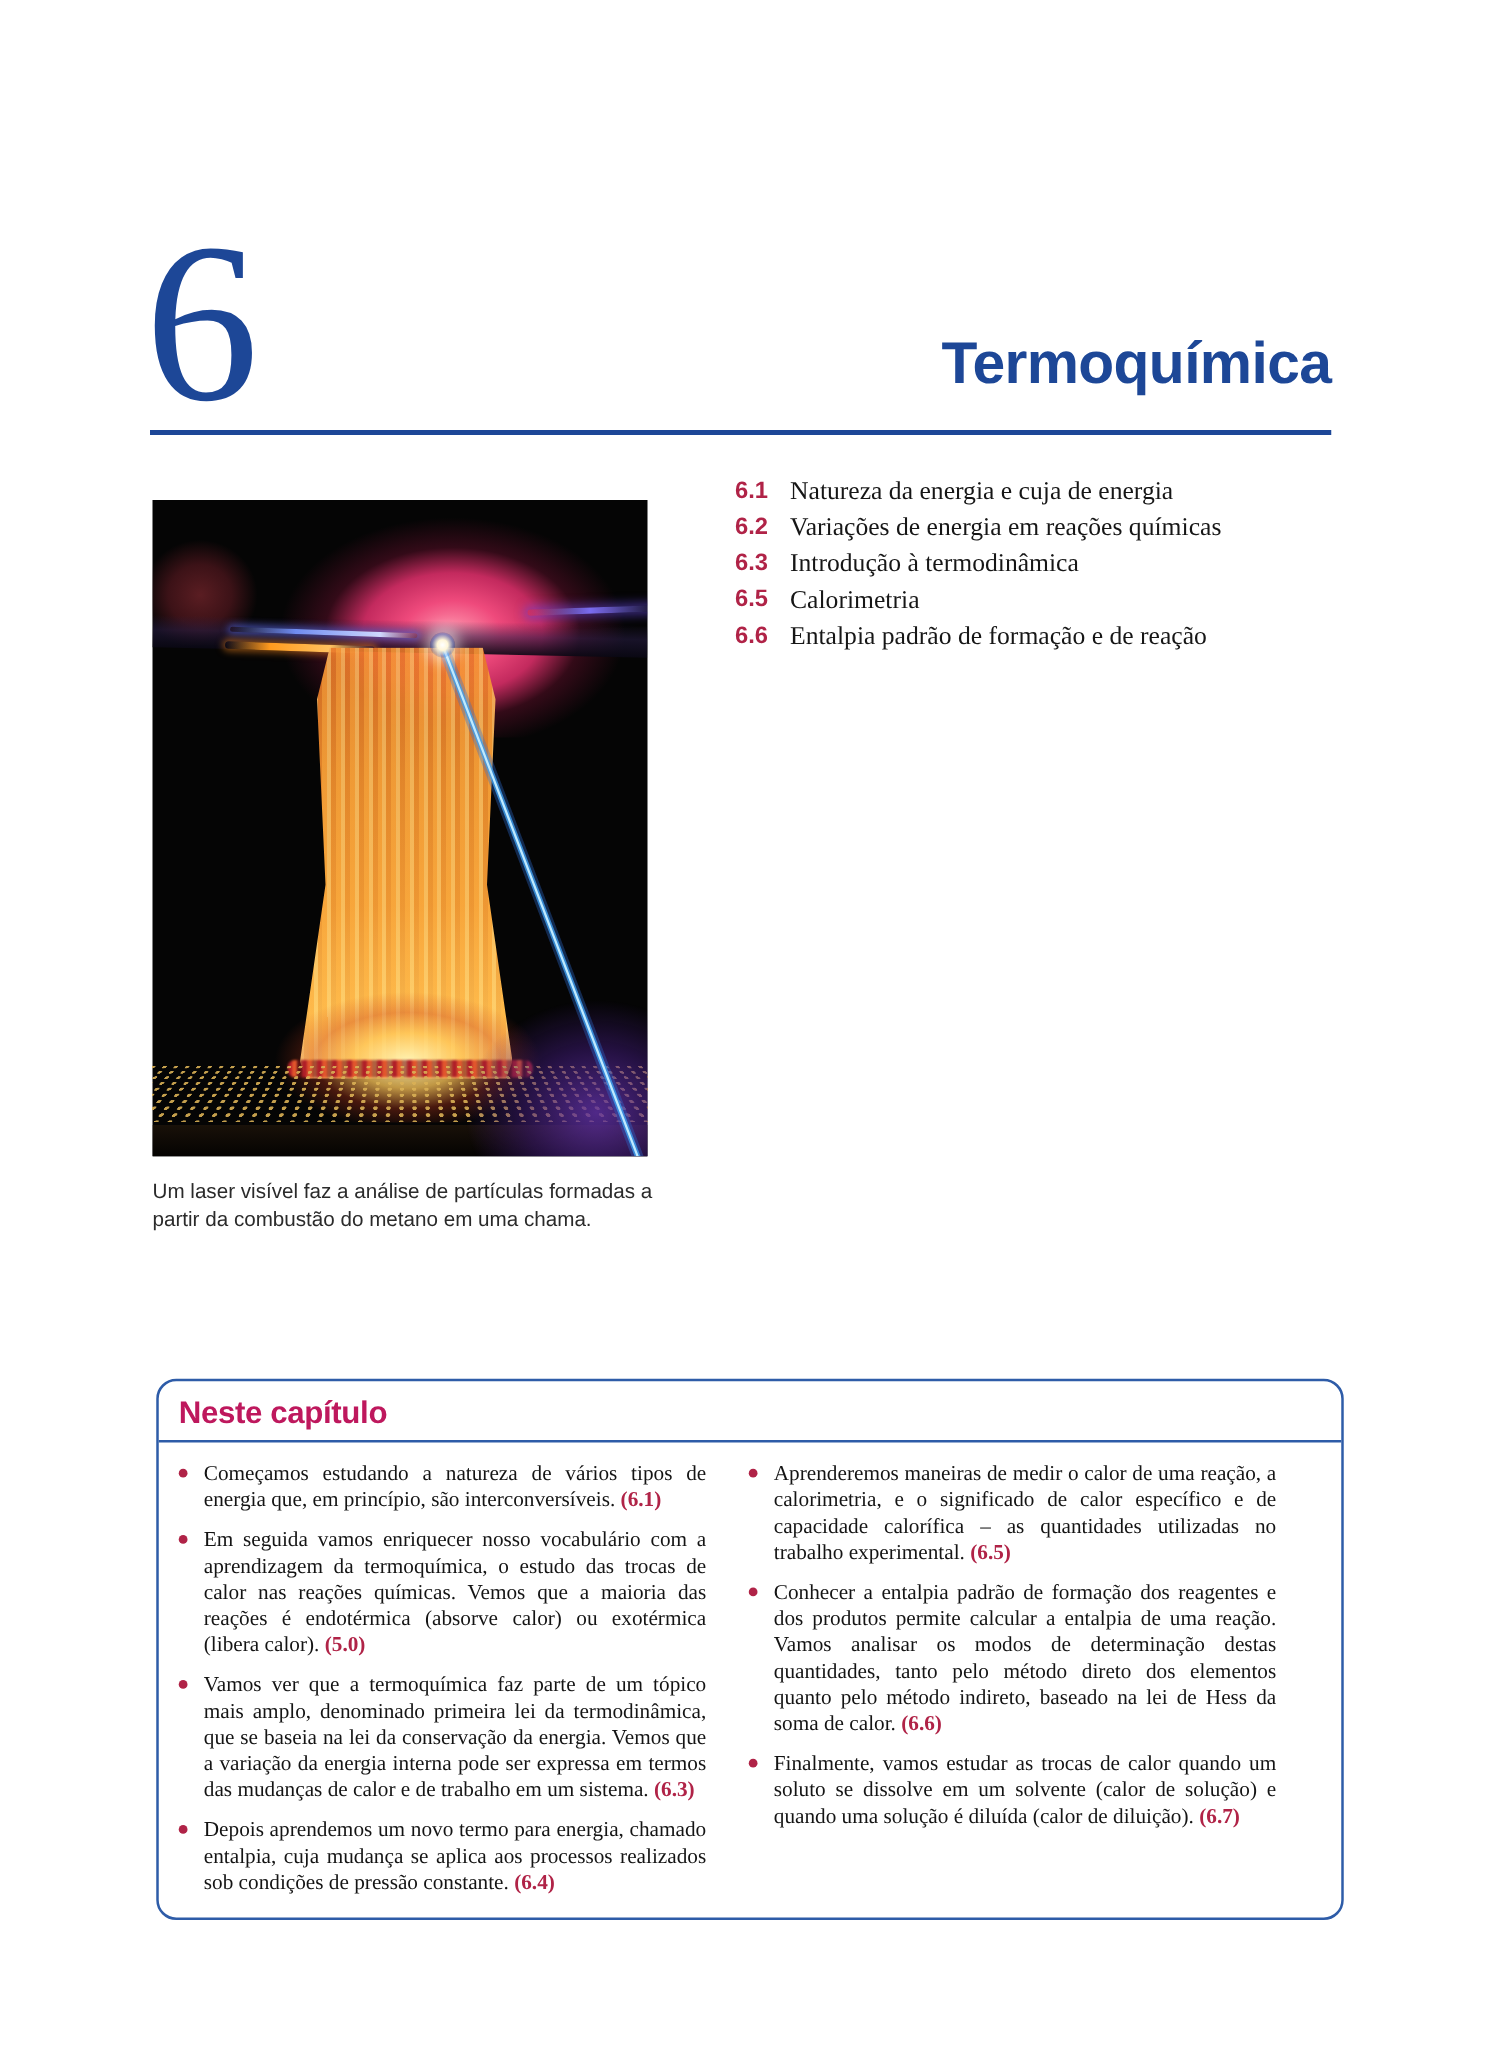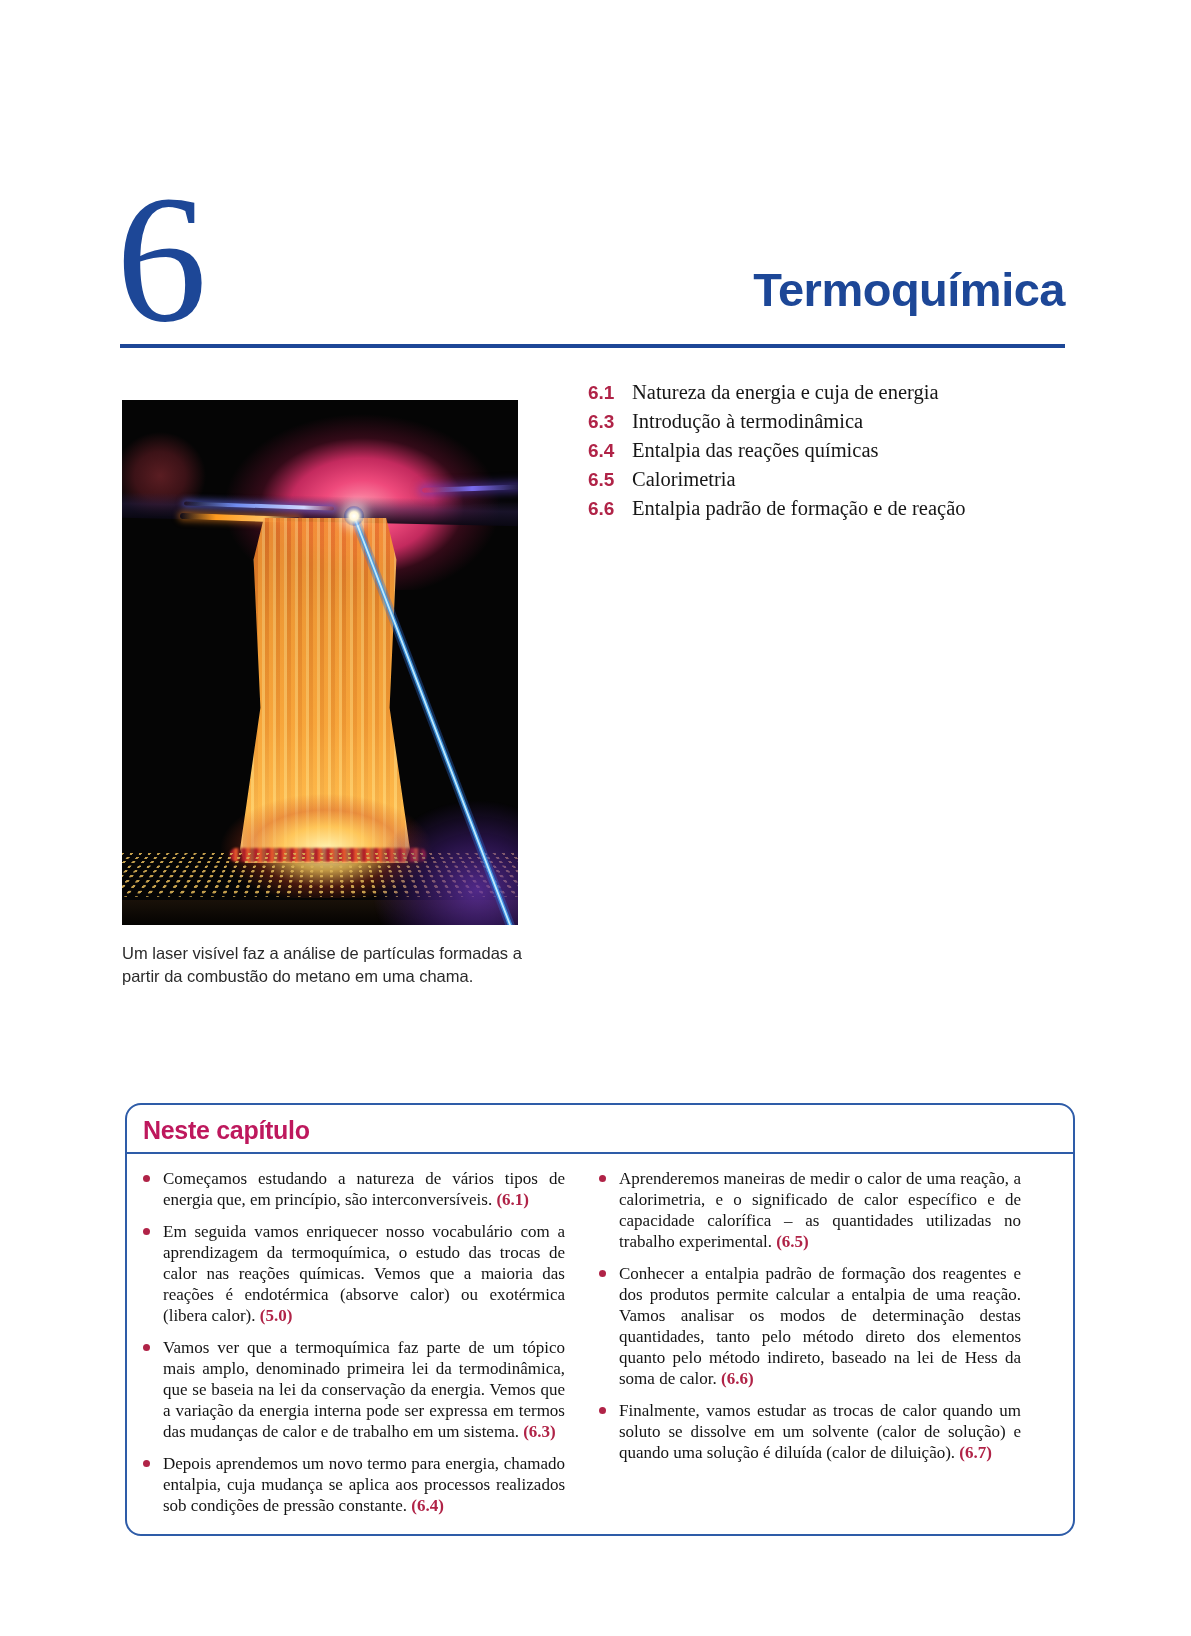--- a/index.html
+++ b/index.html
@@ -116,21 +116,21 @@
   }
 
   .photo-caption{
     position:absolute;left:122px;top:942px;width:410px;
     font-family:"Liberation Sans",sans-serif;
     font-size:16.5px;line-height:1.38;color:#2b2b2b;
   }
 
   
   .toc{position:absolute;left:588px;top:382px;width:480px;}
-  .toc-row{display:flex;align-items:center;margin-bottom:7px;}
+  .toc-row{display:flex;align-items:flex-end;margin-bottom:7px;}
   .toc-num{
     flex:0 0 44px;
     font-family:"Liberation Sans",sans-serif;
     font-weight:700;font-size:19px;color:#b02347;
   }
   .toc-title{
     font-family:"Liberation Serif",serif;
     font-size:20.5px;color:#161616;line-height:21.5px;
   }
 
@@ -199,26 +199,26 @@
   </div>
 
   <div class="photo-caption">Um laser visível faz a análise de partículas formadas a partir da combustão do metano em uma chama.</div>
 
   <div class="toc">
     <div class="toc-row">
       <span class="toc-num">6.1</span>
       <span class="toc-title">Natureza da energia e cuja de energia</span>
     </div>
     <div class="toc-row">
+      <span class="toc-num">6.2</span>
+      <span class="toc-title">Variações de energia em reações químicas</span>
+    </div>
+    <div class="toc-row">
       <span class="toc-num">6.3</span>
       <span class="toc-title">Introdução à termodinâmica</span>
-    </div>
-    <div class="toc-row">
-      <span class="toc-num">6.4</span>
-      <span class="toc-title">Entalpia das reações químicas</span>
     </div>
     <div class="toc-row">
       <span class="toc-num">6.5</span>
       <span class="toc-title">Calorimetria</span>
     </div>
     <div class="toc-row">
       <span class="toc-num">6.6</span>
       <span class="toc-title">Entalpia padrão de formação e de reação</span>
     </div>
   </div>

